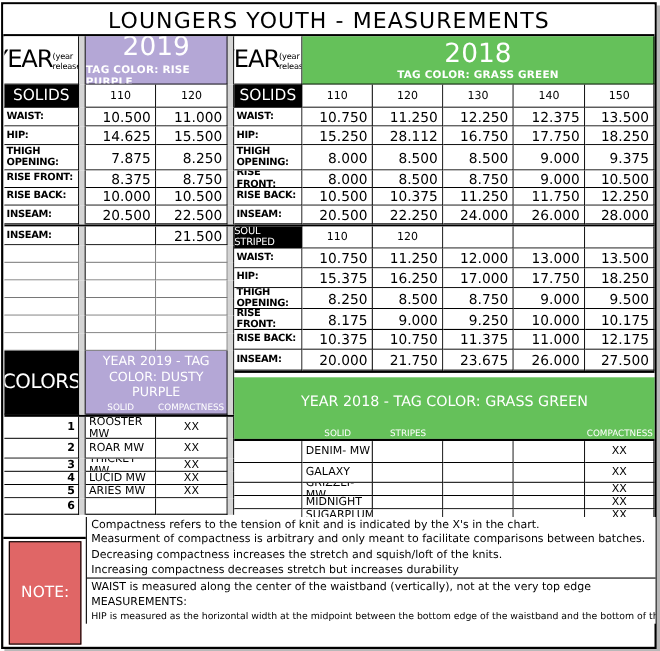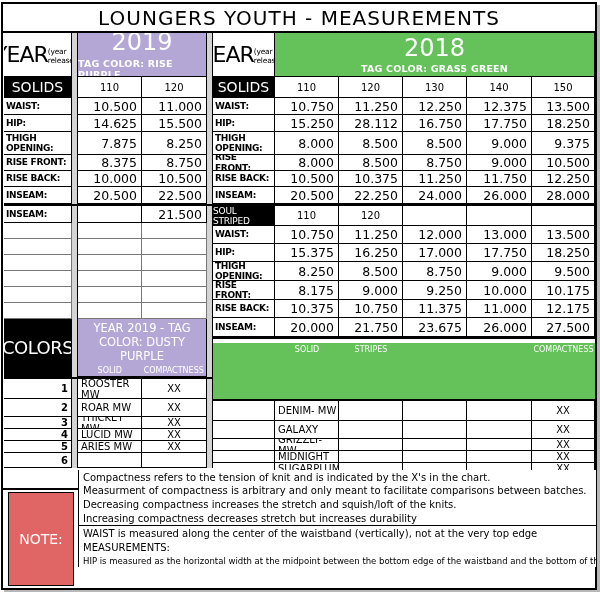--- a/index.html
+++ b/index.html
@@ -352,20 +352,21 @@
       <div class="c w62 lbl">INSEAM:</div>
       <div class="c w64 val">20.000</div>
       <div class="c w64 val">21.750</div>
       <div class="c w64 val">23.675</div>
       <div class="c w65 val">26.000</div>
       <div class="c w63 val">27.500</div>
     </div>
     <div class="row gap" style="height:4px"></div>
 
     <div class="row green" style="height:56px;flex-direction:column">
+      <div class="bandtitle" style="height:44px;font-size:13px">YEAR 2018 - TAG COLOR: GRASS GREEN</div>
       <div class="bandsub" style="height:12px">
         <div class="sc w62"></div>
         <div class="sc w64">SOLID</div>
         <div class="sc w64">STRIPES</div>
         <div class="sc w64"></div>
         <div class="sc w65"></div>
         <div class="sc w63">COMPACTNESS</div>
       </div>
     </div>
     <div class="row sep" style="height:2px"></div>

